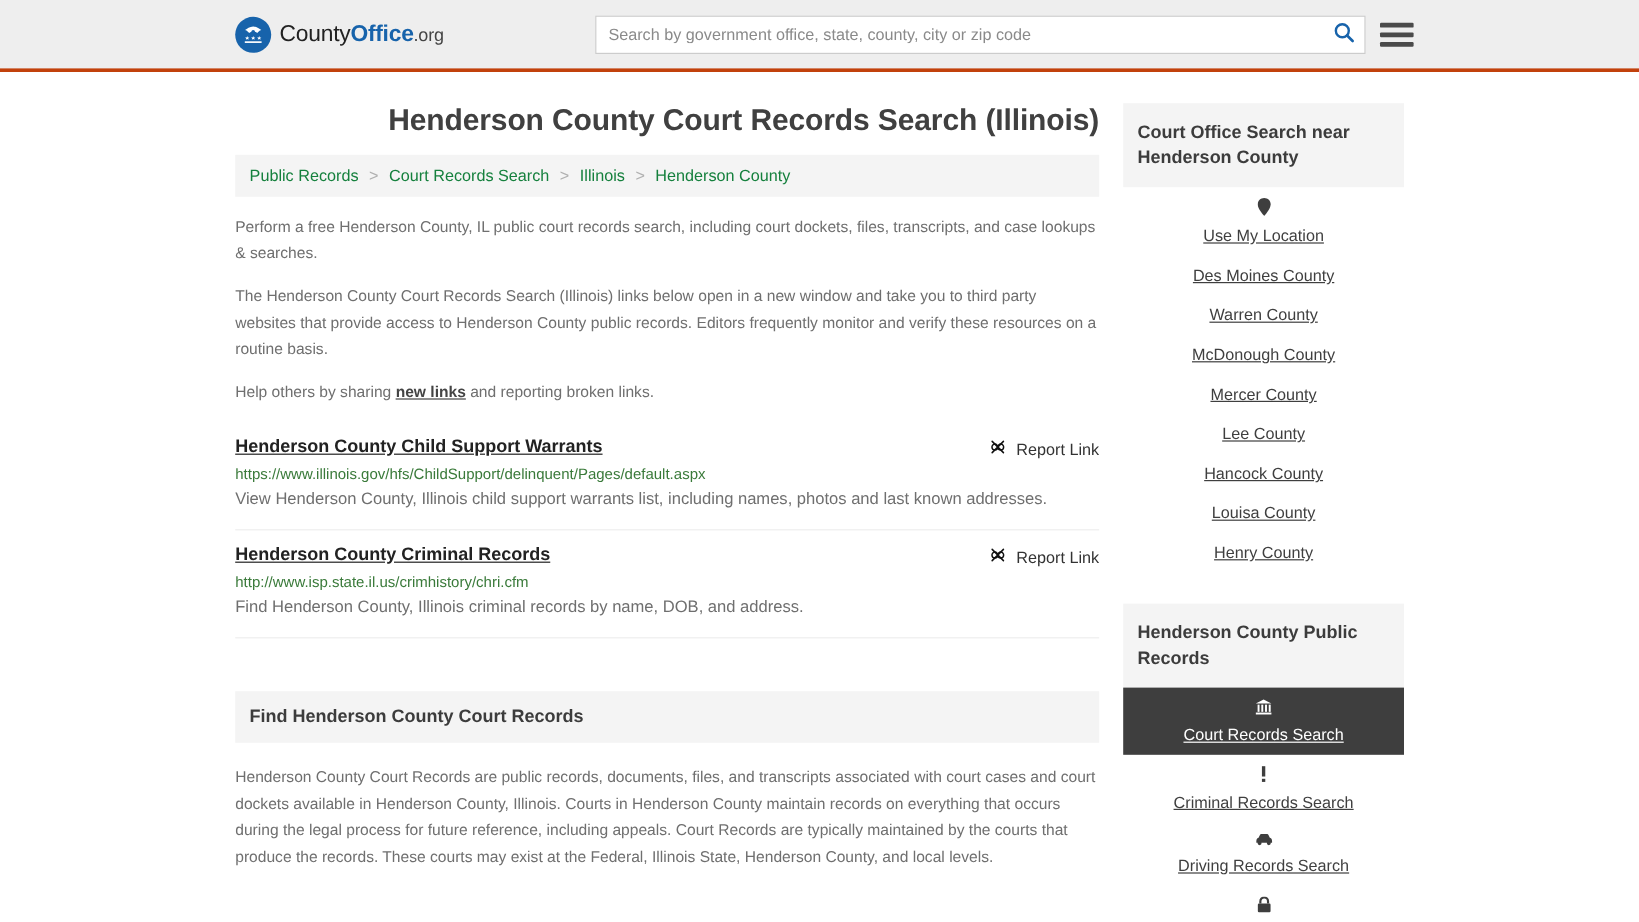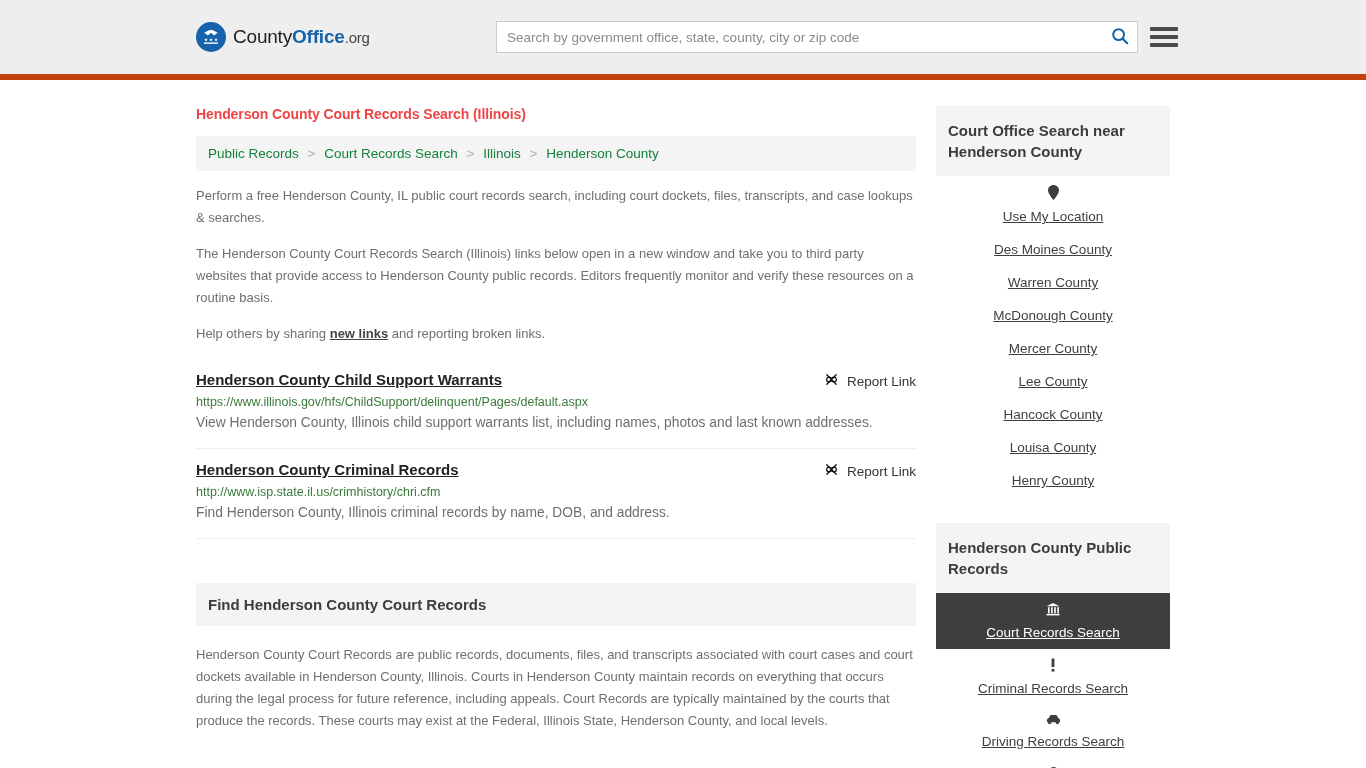--- a/index.html
+++ b/index.html
@@ -6,23 +6,23 @@
   html, body {
     margin: 0; padding: 0;
     width: 1366px; height: 768px;
     overflow: hidden;
     background: #ffffff;
     font-family: "Liberation Sans", sans-serif;
   }
 
   
   .site-header {
-    height: 80px;
+    height: 60px;
     background: #eeeeee;
-    border-bottom: 6px solid #c2410c;
+    border-bottom: 3px solid #c2410c;
     display: flex;
     align-items: center;
     position: relative;
   }
   .logo-wrap {
     position: absolute;
     left: 196px;
     display: flex;
     align-items: center;
     gap: 7px;
@@ -103,25 +103,26 @@
     width: 1366px;
     padding: 0 196px;
     display: flex;
     gap: 20px;
     align-items: flex-start;
   }
   .main-col { width: 720px; flex-shrink: 0; }
   .side-col { width: 234px; flex-shrink: 0; }
 
   h1.page-title {
-    font-size: 14px;
+    font-size: 25px;
     font-weight: bold;
-    color: #ef4444;
+    color: #404040;
     margin: 26px 0 14px 0;
     letter-spacing: -0.1px;
+    text-align: right;
   }
 
   .breadcrumb {
     background: #f4f4f4;
     padding: 10px 12px;
     font-size: 13.5px;
     color: #777777;
     margin-bottom: 14px;
   }
   .breadcrumb a { color: #15803d; text-decoration: none; }

